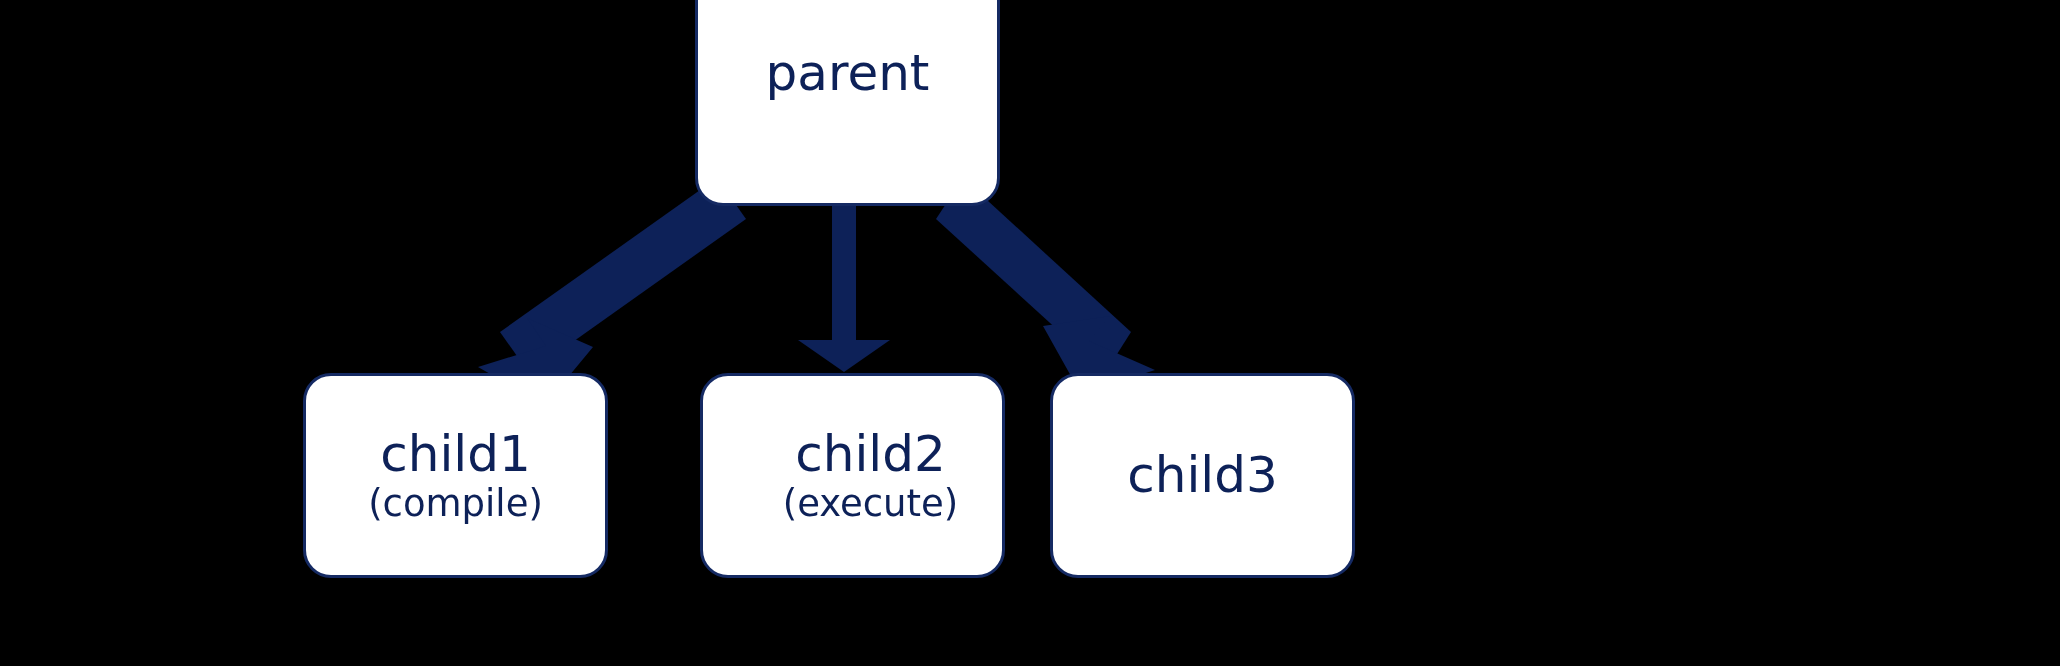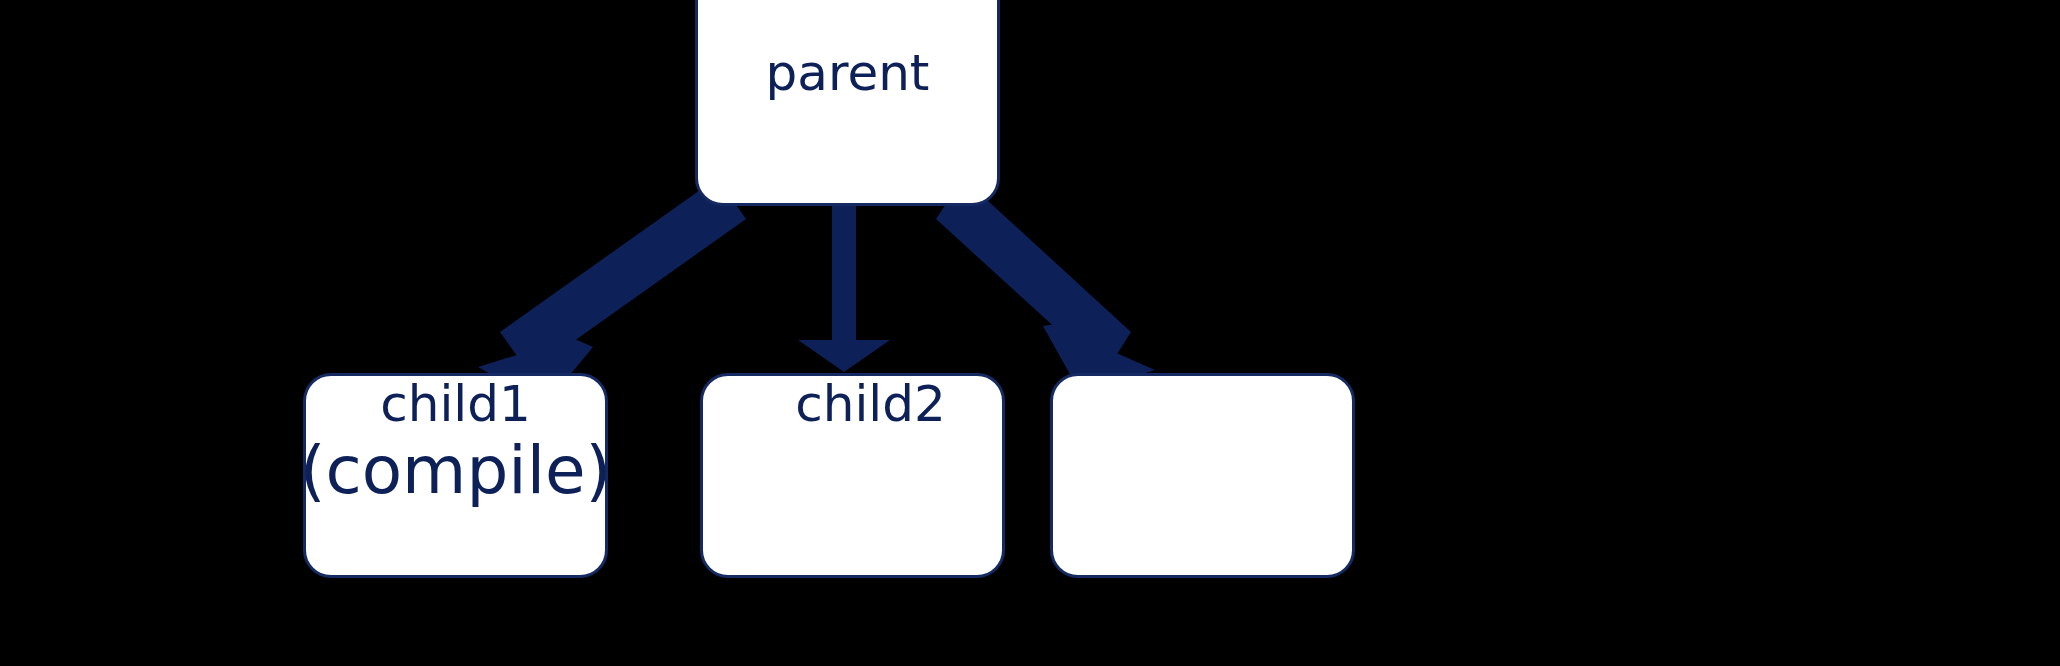--- a/index.html
+++ b/index.html
@@ -31,32 +31,33 @@
   .node {
     position: absolute;
     z-index: 2;
     box-sizing: border-box;
     background: #ffffff;
     border: 3px solid #152a63;
     border-radius: 28px;
     display: flex;
     flex-direction: column;
     align-items: center;
+    justify-content: center;
     text-align: center;
     color: #0d2158;
     line-height: 1.14;
   }
   .node-line {
     display: block;
     white-space: nowrap;
     font-size: 50px;
     letter-spacing: 0px;
   }
   .node-line.secondary {
-    font-size: 66px;
+    font-size: 37px;
   }
 
   
   #node-parent {
     left: 695px;
     top: -42px;
     width: 305px;
     height: 248px;
     border-radius: 28px;
     justify-content: flex-end;
@@ -102,18 +103,20 @@
     </div>
   </div>
 
   <div class="node" id="node-child1">
     <span class="node-line">child1</span>
     <span class="node-line secondary">(compile)</span>
   </div>
 
   <div class="node" id="node-child2">
     <span class="node-line">child2</span>
+    <span class="node-line secondary">(execute)</span>
   </div>
 
   <div class="node" id="node-child3">
+    <span class="node-line">child3</span>
   </div>
 
 </div>
 
 </body></html>

